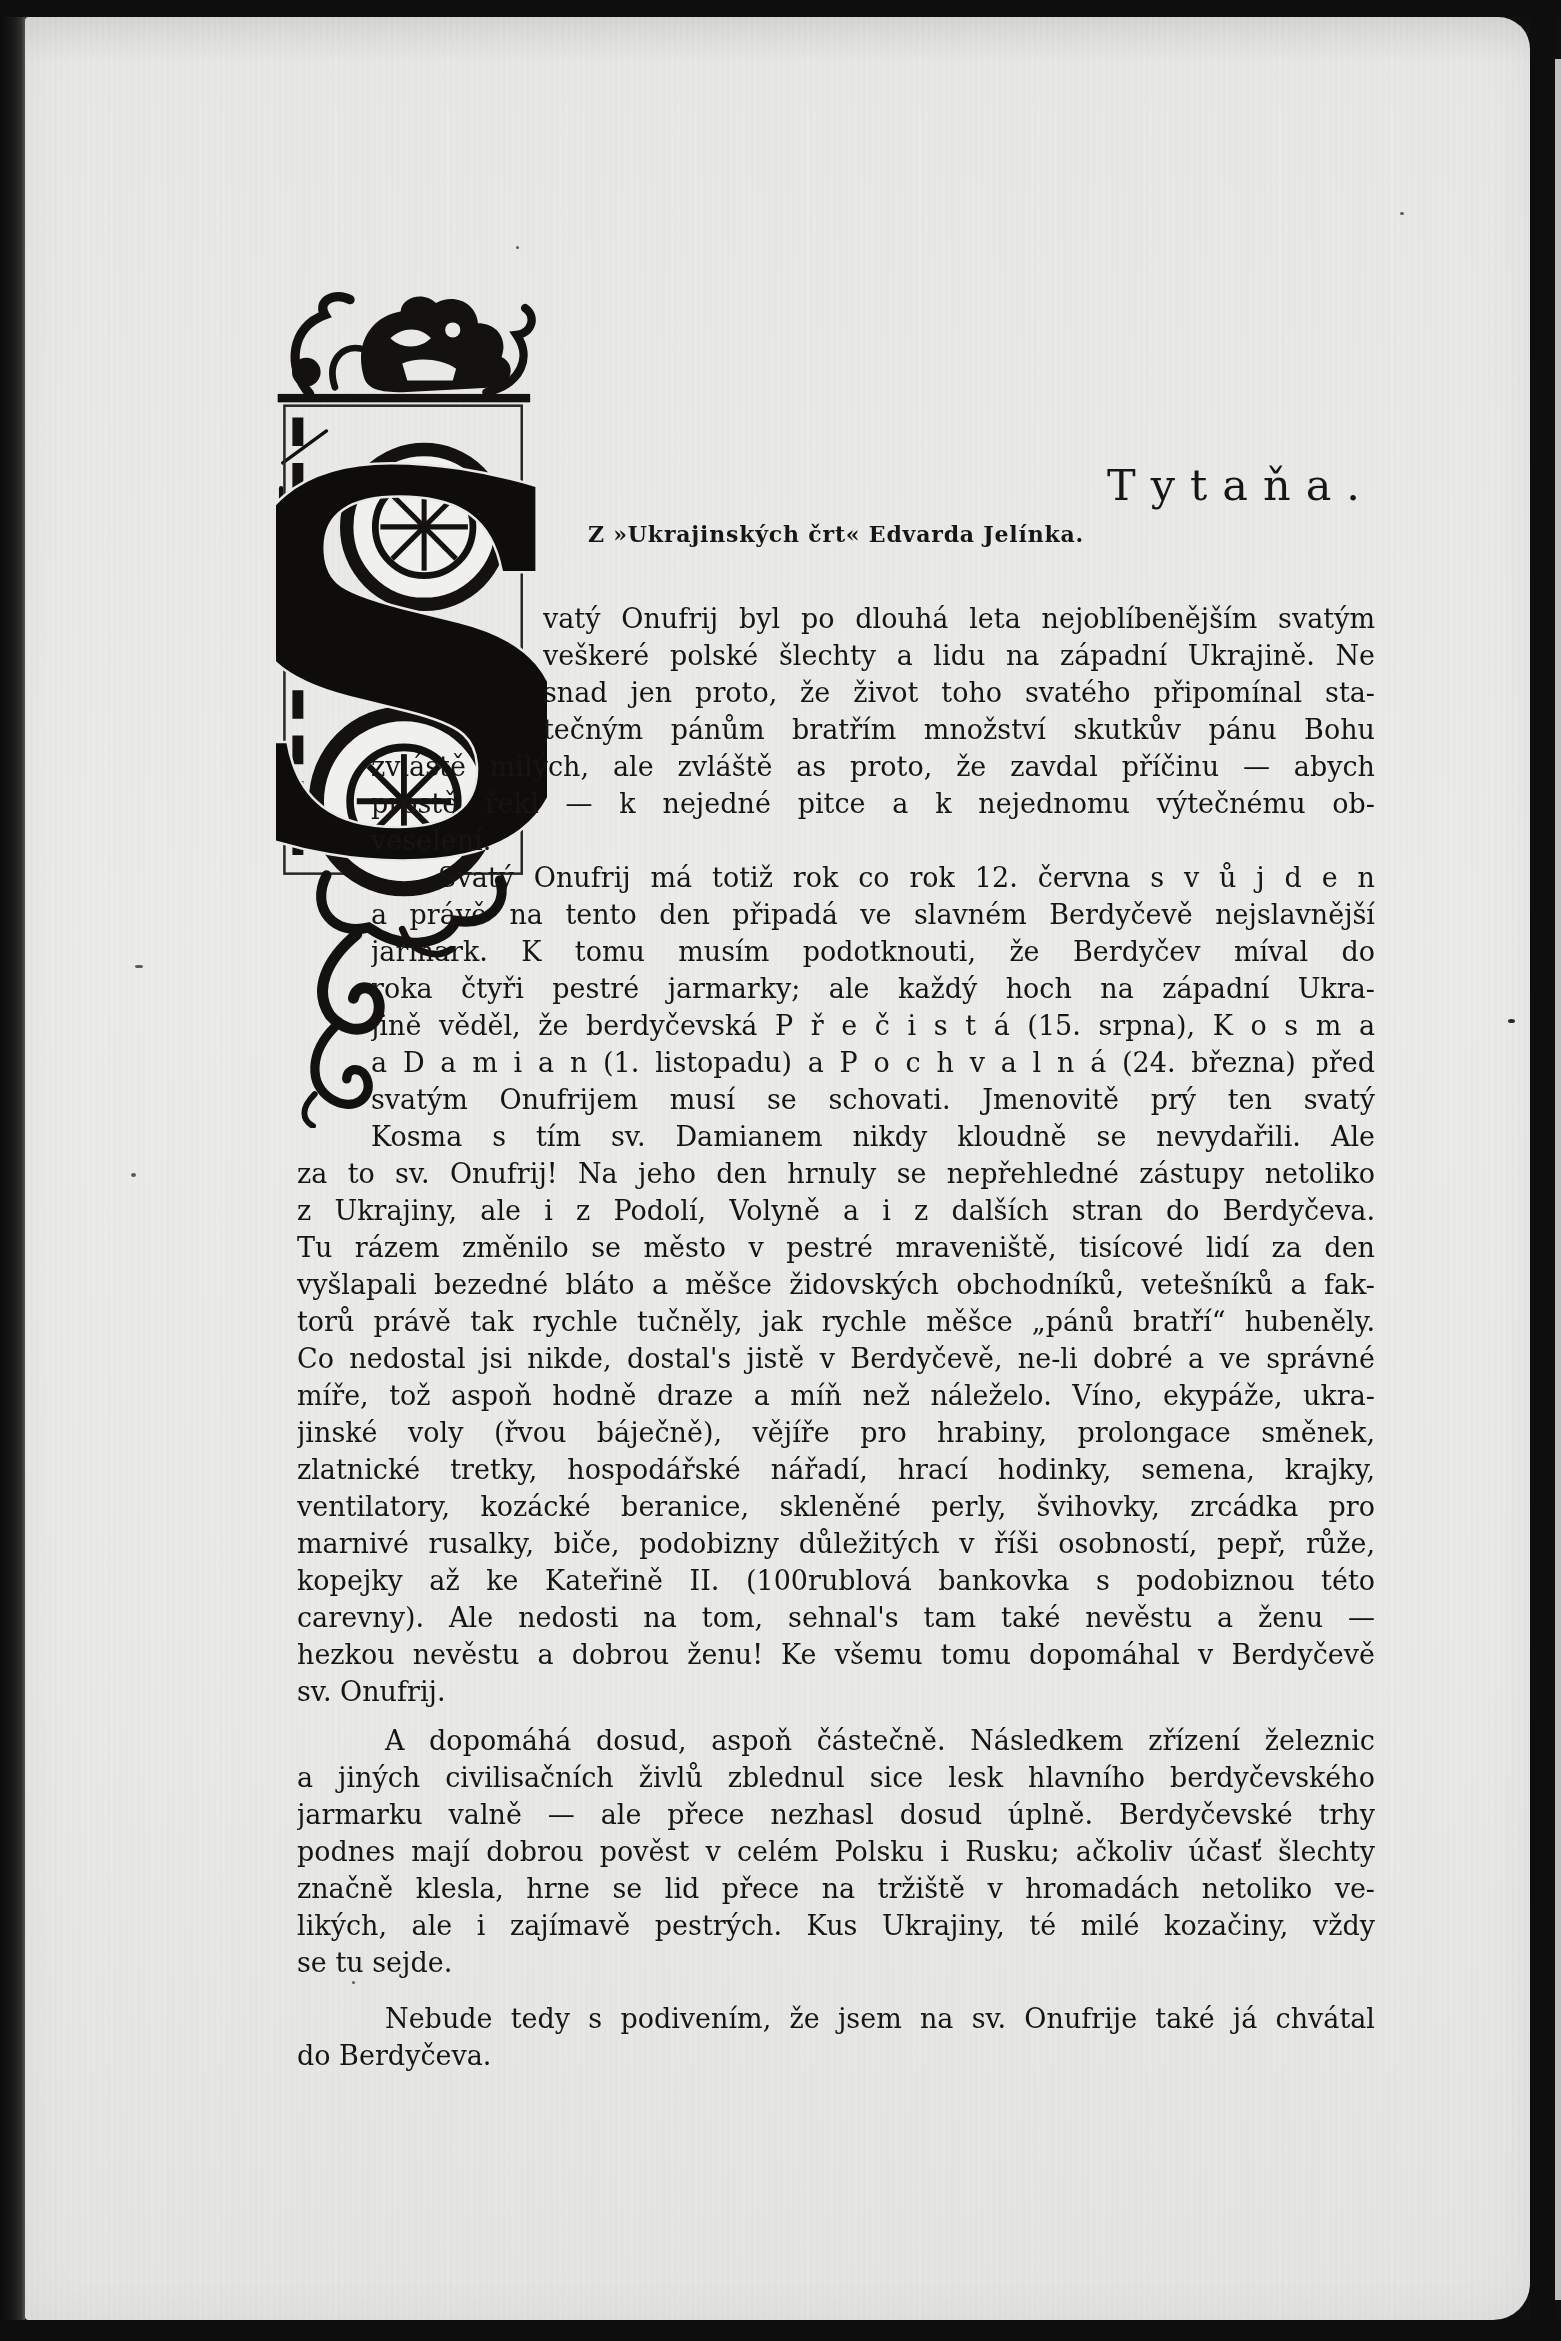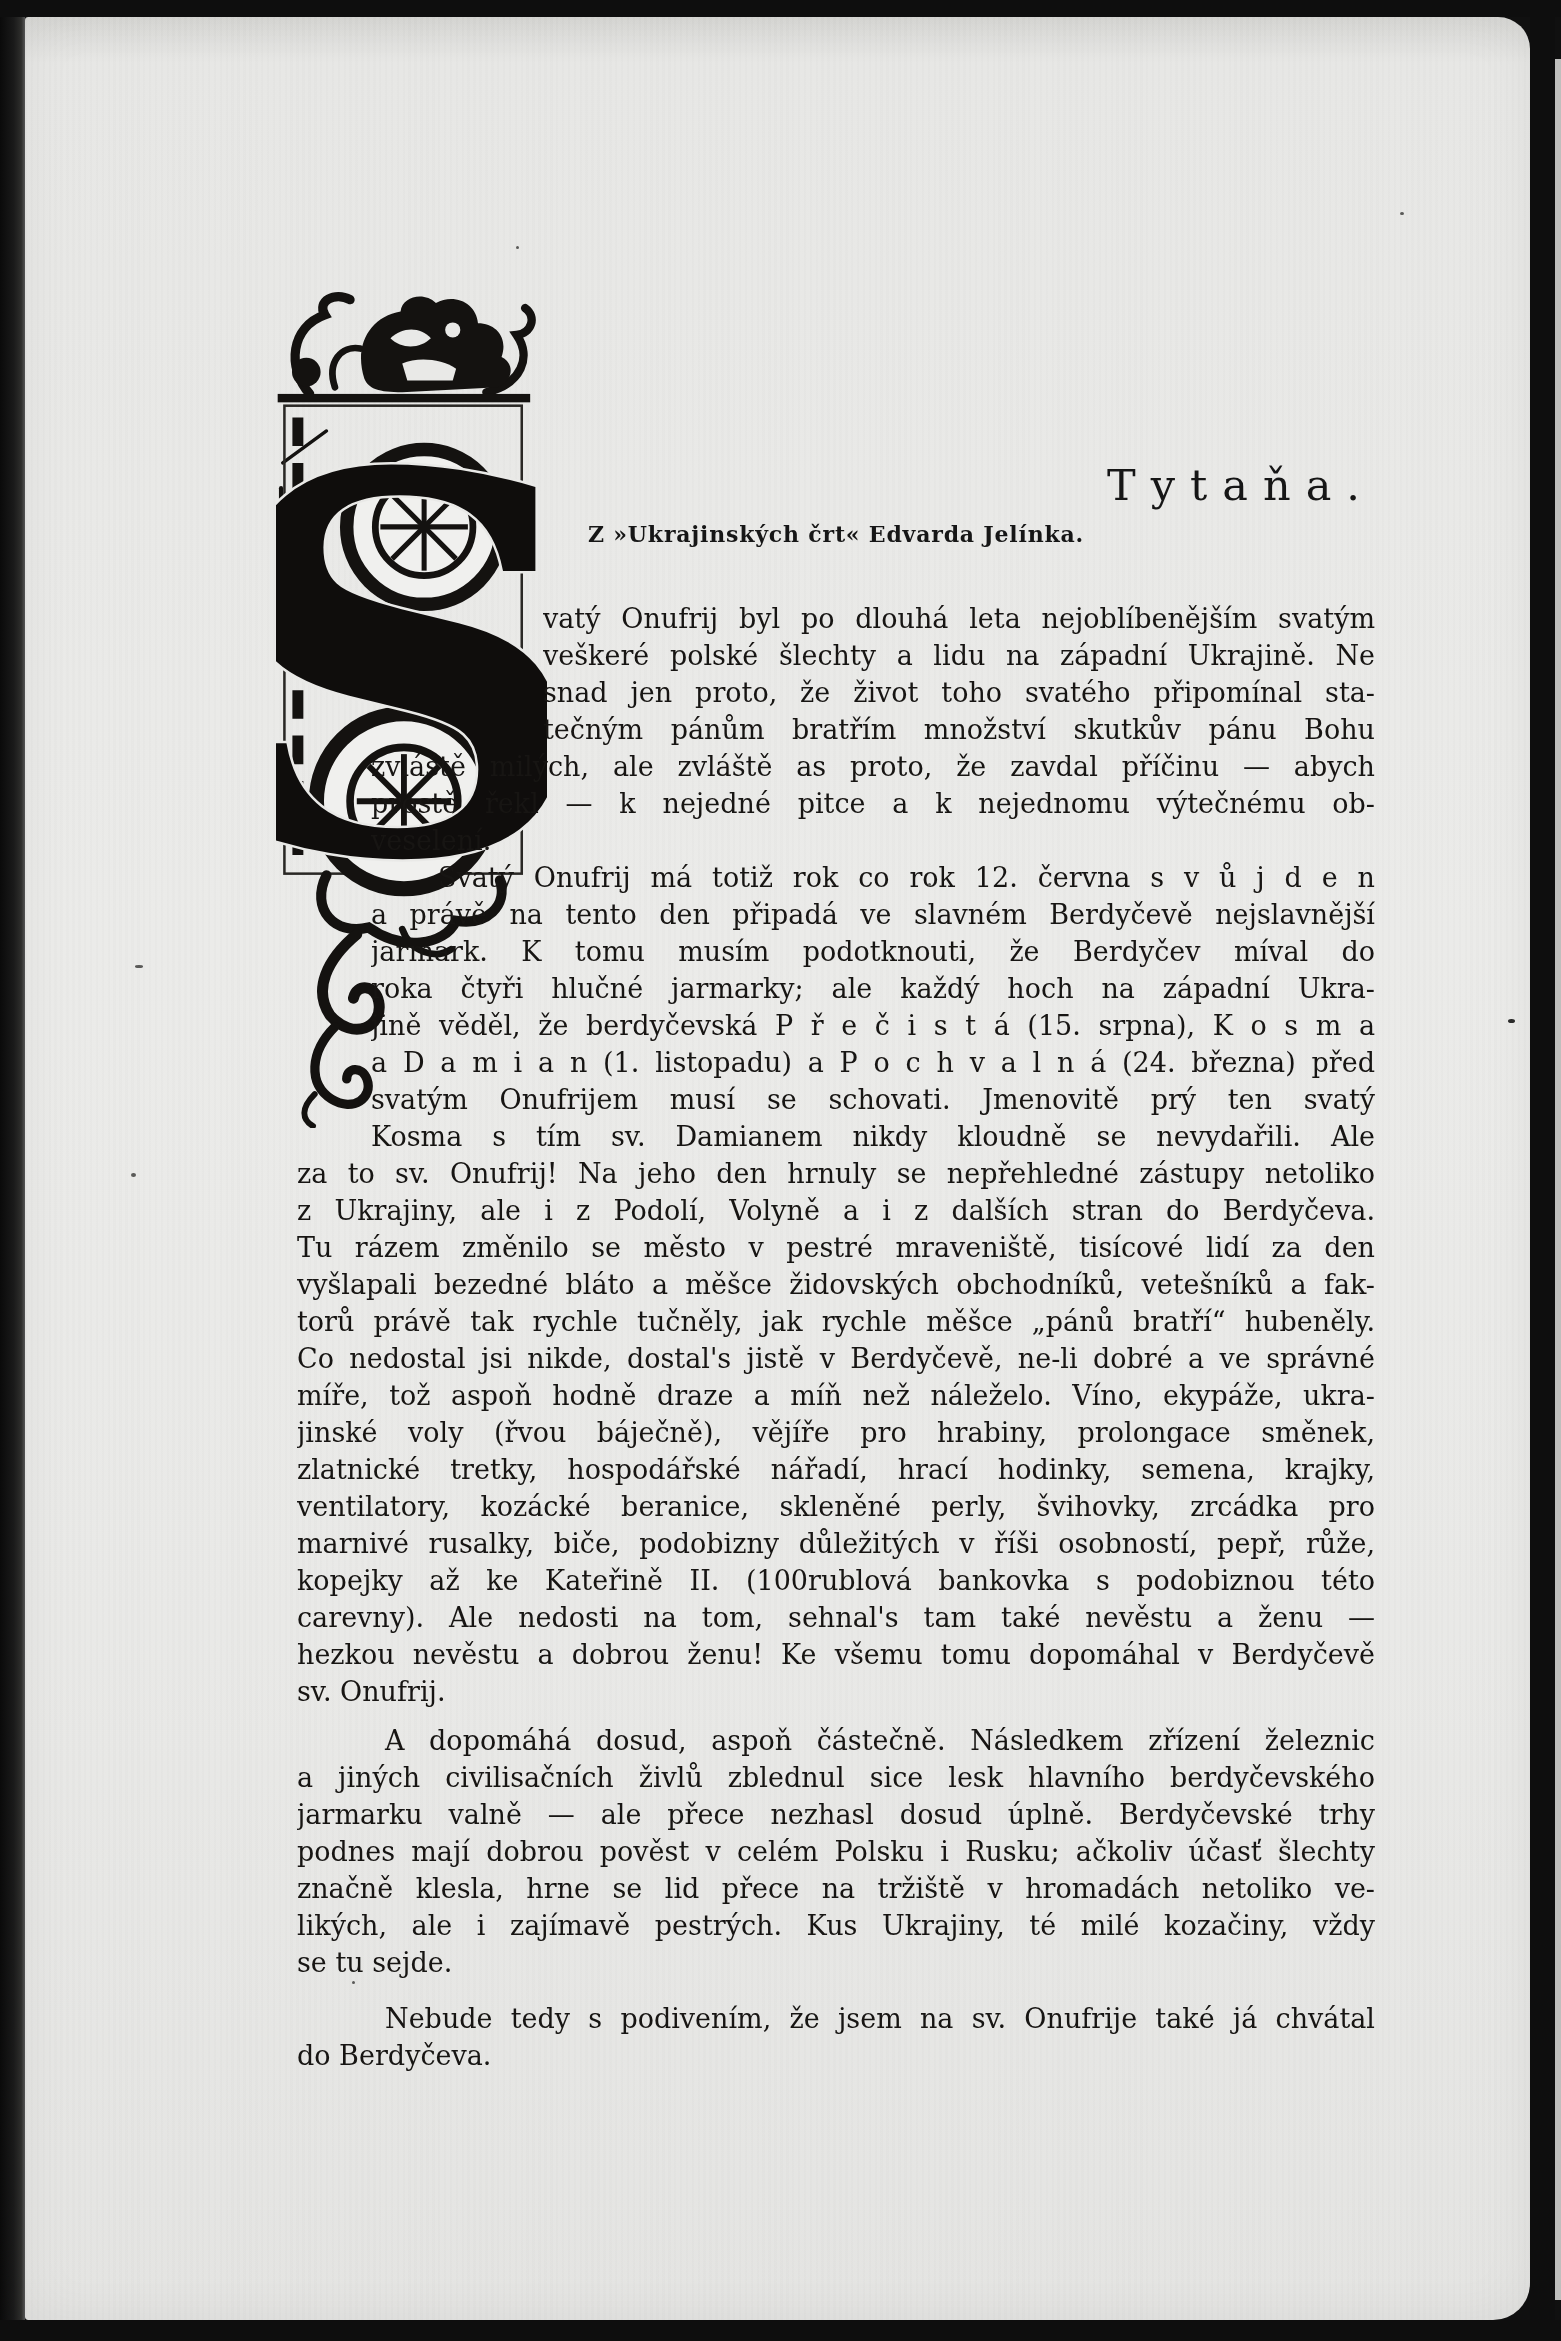--- a/index.html
+++ b/index.html
@@ -138,21 +138,21 @@
     <div class="line gA">vatý Onufrij byl po dlouhá leta nejoblíbenějším svatým</div>
     <div class="line gA">veškeré polské šlechty a lidu na západní Ukrajině. Ne</div>
     <div class="line gA">snad jen proto, že život toho svatého připomínal sta-</div>
     <div class="line gA">tečným pánům bratřím množství skutkův pánu Bohu</div>
     <div class="line gB">zvláště milých, ale zvláště as proto, že zavdal příčinu — abych</div>
     <div class="line gB">prostě řekl — k nejedné pitce a k nejednomu výtečnému ob-</div>
     <div class="line gB end">veselení.</div>
     <div class="line gB" style="text-indent: 67px;">Svatý Onufrij má totiž rok co rok 12. června s v ů j  d e n</div>
     <div class="line gB">a právě na tento den připadá ve slavném Berdyčevě nejslavnější</div>
     <div class="line gB">jarmark. K tomu musím podotknouti, že Berdyčev míval do</div>
-    <div class="line gB">roka čtyři hlučné jarmarky; ale každý hoch na západní Ukra-</div>
+    <div class="line gB">roka čtyři pestré jarmarky; ale každý hoch na západní Ukra-</div>
     <div class="line gB">jině věděl, že berdyčevská P ř e č i s t á (15. srpna), K o s m a</div>
     <div class="line gB">a D a m i a n (1. listopadu) a P o c h v a l n á (24. března) před</div>
     <div class="line gB">svatým Onufrijem musí se schovati. Jmenovitě prý ten svatý</div>
     <div class="line gB">Kosma s tím sv. Damianem nikdy kloudně se nevydařili. Ale</div>
     <div class="line gC">za to sv. Onufrij! Na jeho den hrnuly se nepřehledné zástupy netoliko</div>
     <div class="line gC">z Ukrajiny, ale i z Podolí, Volyně a i z dalších stran do Berdyčeva.</div>
     <div class="line gC">Tu rázem změnilo se město v pestré mraveniště, tisícové lidí za den</div>
     <div class="line gC">vyšlapali bezedné bláto a měšce židovských obchodníků, vetešníků a fak-</div>
     <div class="line gC">torů právě tak rychle tučněly, jak rychle měšce „pánů bratří“ hubeněly.</div>
     <div class="line gC">Co nedostal jsi nikde, dostal's jistě v Berdyčevě, ne-li dobré a ve správné</div>

